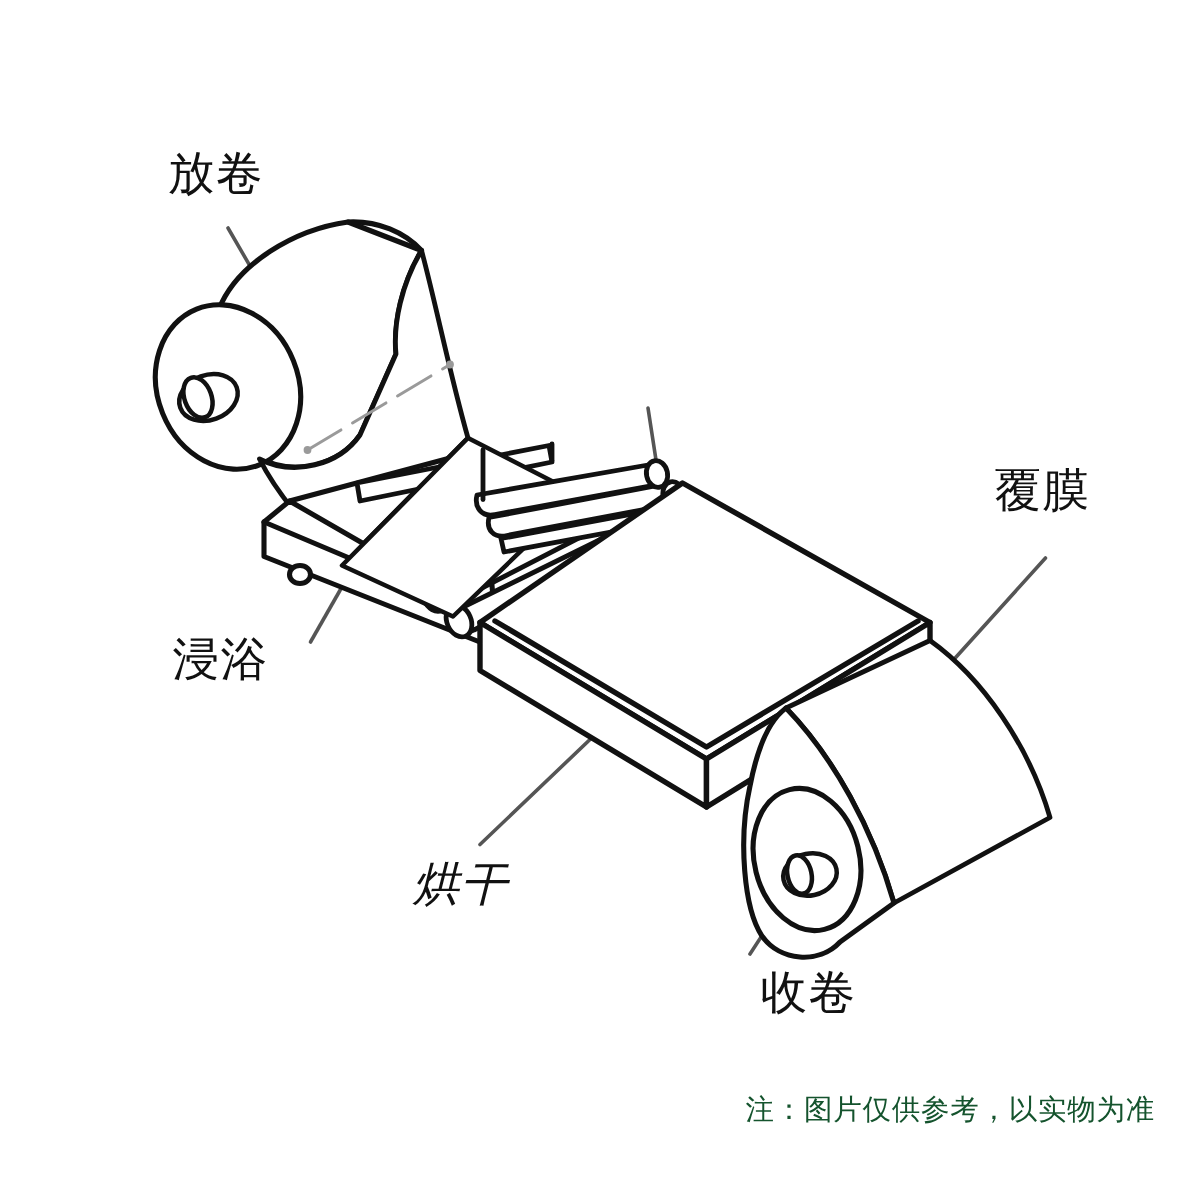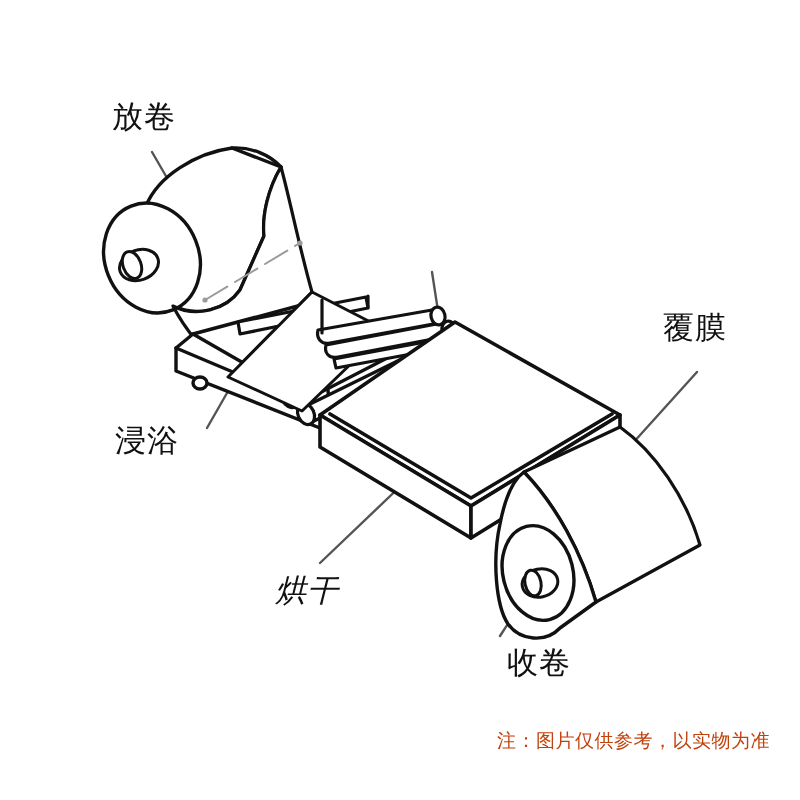--- a/index.html
+++ b/index.html
@@ -33,21 +33,21 @@
     line-height: 1;
     color: #111111;
     white-space: nowrap;
     letter-spacing: 1px;
   }
   .footnote {
     position: absolute;
     font-family: "DejaVu Sans", "Liberation Sans", sans-serif;
     font-size: 19px;
     line-height: 1;
-    color: #c2410c;
+    color: #14532d;
     white-space: nowrap;
     letter-spacing: 0.5px;
   }
   
   #label-unwind    { left: 112px; top: 101px; }
   #label-blade     { left: 424px; top: 232px; }
   #label-laminate  { left: 663px; top: 312px; }
   #label-bath      { left: 115px; top: 425px; }
   #label-dry       { left: 275px; top: 575px; font-style: italic; }
   #label-rewind    { left: 476px; top: 647px; margin-left: 31px; }

